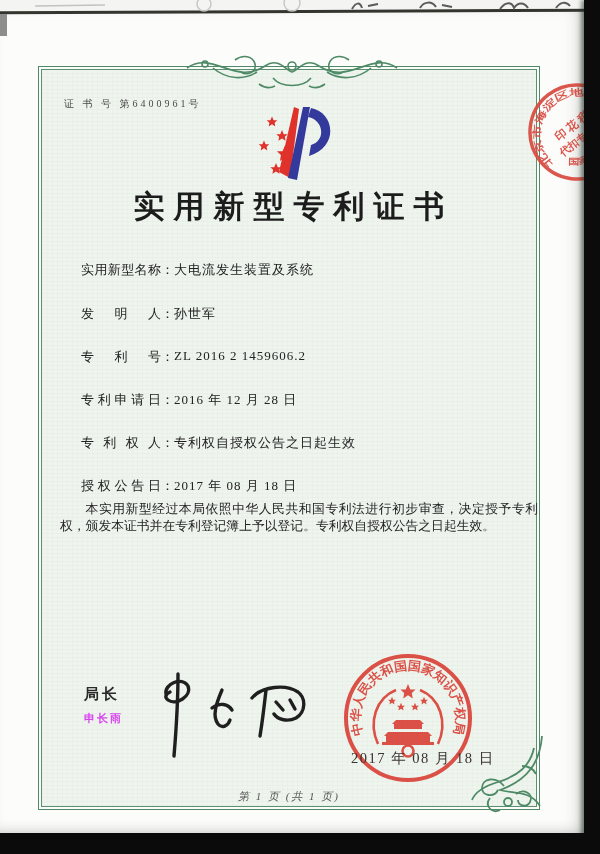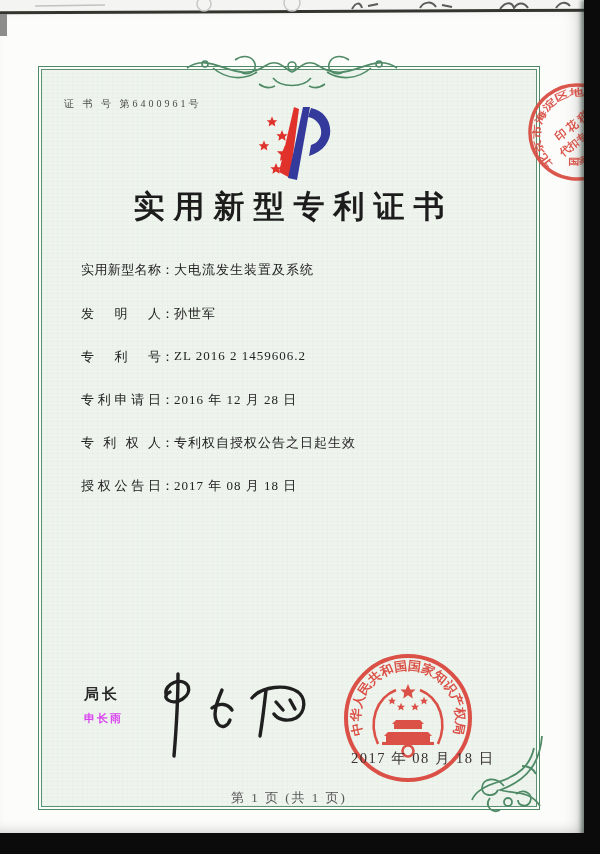--- a/index.html
+++ b/index.html
@@ -53,21 +53,21 @@
   .paras{left:60px;top:501px;width:478px;z-index:4;color:#242424;
     font-size:12.8px;line-height:17.2px;text-align:justify;}
   .paras p{margin:0;text-indent:2em;}
 
   .officer{left:84px;top:685px;z-index:4;color:#2a2a2a;font-size:15px;font-weight:bold;letter-spacing:3px;text-align:center;}
   .officer-name{left:84px;top:711px;z-index:4;color:#d946ef;font-size:11px;font-weight:bold;letter-spacing:2px;}
   .signature{left:148px;top:660px;width:178px;height:108px;z-index:4;}
 
   .seal{left:338px;top:648px;width:140px;height:140px;z-index:5;opacity:.88;}
   .seal-date{left:351px;top:749px;z-index:6;font-size:14.5px;color:#3a3230;letter-spacing:1.5px;white-space:nowrap;}
-  .footer-page{left:38px;top:789px;width:502px;text-align:center;font-size:13px;color:#555;letter-spacing:2px;z-index:4;}
+  .footer-page{left:38px;top:789px;width:502px;text-align:center;font-size:11px;color:#555;letter-spacing:2px;z-index:4;font-style:italic;}
 
   .corner-stamp{left:517px;top:72px;width:120px;height:120px;z-index:5;opacity:.92;}
   .flourish-top{left:183px;top:46px;width:218px;height:52px;z-index:4;}
   .flourish-corner{left:460px;top:732px;width:88px;height:86px;z-index:4;}
   .scribbles{left:0;top:0;width:600px;height:14px;z-index:7;}
 </style>
 </head>
 <body>
 
 <div class="abs top-strip"></div>
@@ -148,20 +148,21 @@
   <span class="f-label">专利申请日</span><span class="f-colon">：</span><span class="f-value">2016 年 12 月 28 日</span>
 </div>
 <div class="abs field-row row-4">
   <span class="f-label">专利权人</span><span class="f-colon">：</span><span class="f-value">专利权自授权公告之日起生效</span>
 </div>
 <div class="abs field-row row-5">
   <span class="f-label">授权公告日</span><span class="f-colon">：</span><span class="f-value">2017 年 08 月 18 日</span>
 </div>
 
 <div class="abs paras">
+  <p>本实用新型经过本局依照中华人民共和国专利法进行初步审查，决定授予专利权，颁发本证书并在专利登记簿上予以登记。专利权自授权公告之日起生效。</p>
 </div>
 
 <div class="abs officer">局长</div>
 <div class="abs officer-name">申长雨</div>
 
 <svg class="abs signature" viewBox="0 0 178 108">
   <g stroke="#1f1f1f" stroke-width="3.4" fill="none" stroke-linecap="round" stroke-linejoin="round">
     <path d="M18,34 C16,24 34,16 40,26 C44,36 28,46 20,40 C16,37 18,34 22,32"></path>
     <path d="M30,14 C30,40 28,72 26,96"></path>
     <path d="M74,30 C68,44 64,56 70,64 C74,69 80,66 82,60"></path>

